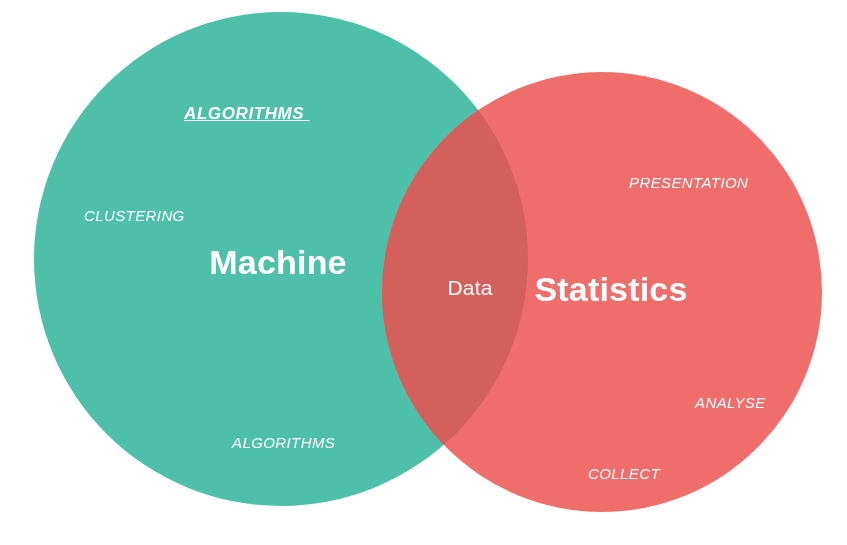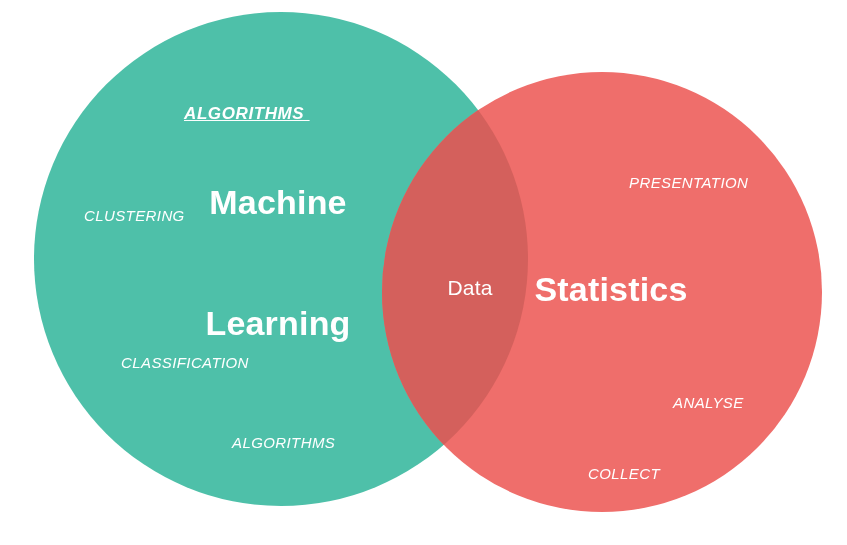--- a/index.html
+++ b/index.html
@@ -92,33 +92,31 @@
       <circle id="circle-overlap" cx="602" cy="292" r="220" fill="#d4605c"></circle>
     </g>
   </svg>
 
   <div class="label-layer">
 
     <div class="lbl kw-emphasis anchor-left" id="kw-algorithms" style="left: 184px; top: 114px;">ALGORITHMS </div>
 
     <div class="lbl kw anchor-left" id="kw-clustering" style="left: 84px; top: 204px; margin-top: 12px;">CLUSTERING</div>
 
-    <div class="lbl kw anchor-left" id="kw-classification" style="left: 121px; top: 363px;">CLASSIFICATION</div>
 
     <div class="lbl kw anchor-left" id="kw-regression" style="left: 232px; top: 443px;">ALGORITHMS</div>
 
     <div class="lbl kw anchor-left" id="kw-presentation" style="left: 629px; top: 154px; margin-top: 29px;">PRESENTATION</div>
 
-    <div class="lbl kw anchor-left" id="kw-analyse" style="left: 673px; top: 403px;">ANALYSE</div>
+    <div class="lbl kw anchor-left" id="kw-analyse" style="left: 695px; top: 403px;">ANALYSE</div>
 
     <div class="lbl kw anchor-left" id="kw-collect" style="left: 588px; top: 474px;">COLLECT</div>
 
     <div class="lbl title-main anchor-center" id="title-left" style="left: 278px; top: 262px;">
       <div>Machine</div>
-      <div>Learning</div>
     </div>
 
     <div class="lbl title-main anchor-center" id="title-right" style="left: 611px; top: 289px;">Statistics</div>
 
     <div class="lbl title-center anchor-center" id="title-intersection" style="left: 470px; top: 288px;">Data</div>
 
   </div>
 </div>
 
 </body></html>

